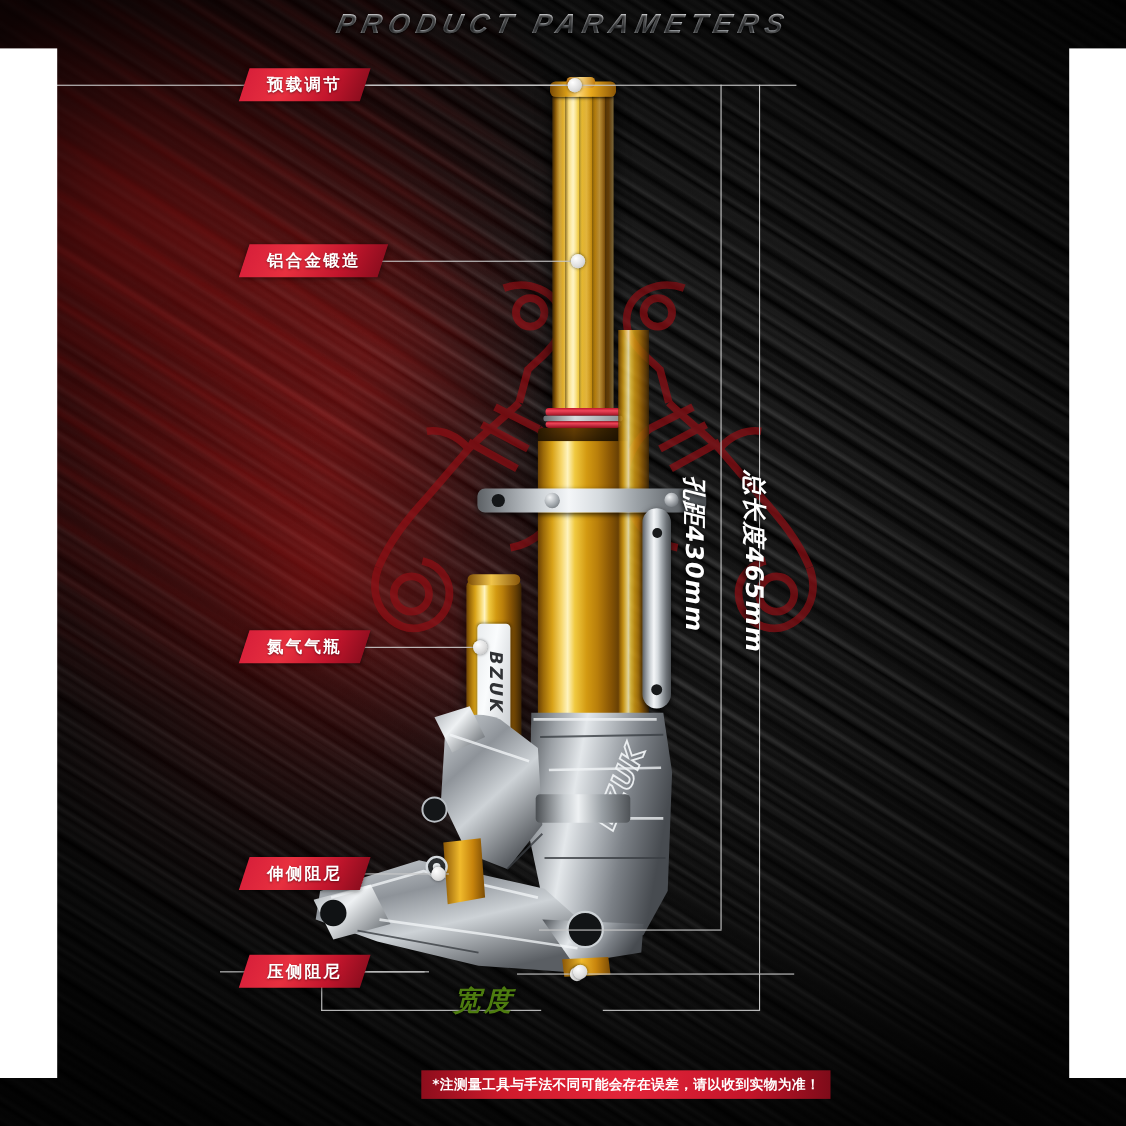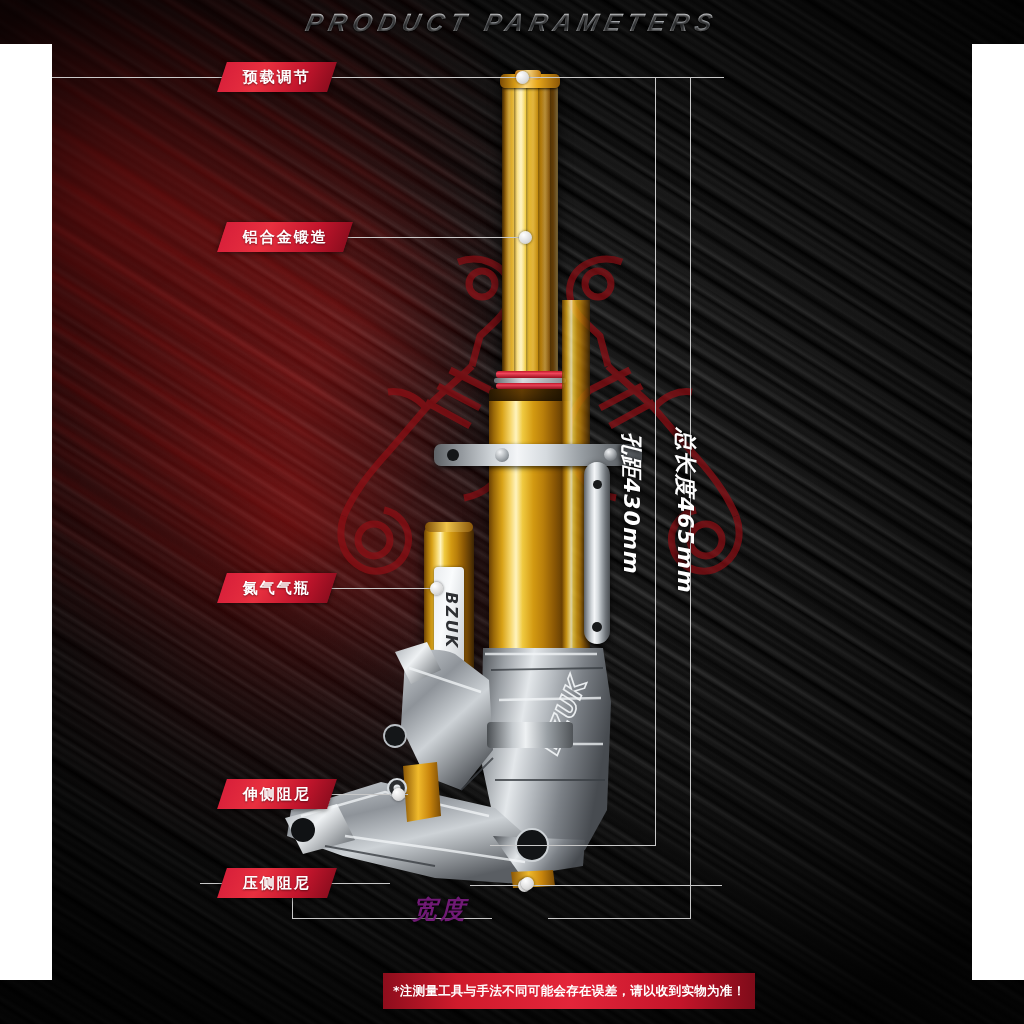--- a/index.html
+++ b/index.html
@@ -106,31 +106,31 @@
     position:absolute; z-index:30; color:#fff;
     font-size:22px; font-weight:700; font-style:italic; letter-spacing:1px;
     white-space:nowrap; transform-origin:left top;
     text-shadow:0 2px 4px rgba(0,0,0,.9);
     font-family:"DejaVu Sans","Liberation Sans",sans-serif;
   }
 
   
   #width-block { position:absolute; z-index:30; left:330px; top:893px; width:220px; text-align:center; }
   #width-block .wlabel {
-    color:#701a75; font-size:25px; font-weight:700; font-style:italic; letter-spacing:3px;
+    color:#4d7c0f; font-size:25px; font-weight:700; font-style:italic; letter-spacing:3px;
     text-shadow:0 2px 4px rgba(0,0,0,.9); font-family:"DejaVu Sans","Liberation Sans",sans-serif;
   }
   #width-block .wvalue {
     margin-top:3px; color:#fff; font-size:28px; font-weight:700; font-style:italic; letter-spacing:2px;
     text-shadow:0 2px 4px rgba(0,0,0,.9); font-family:"DejaVu Sans","Liberation Sans",sans-serif;
   }
 
   
   #disclaimer {
-    position:absolute; z-index:40; left:383px; top:973px; height:36px;
+    position:absolute; z-index:40; left:383px; top:973px; height:26px;
     display:flex; align-items:center; padding:0 10px;
     background:linear-gradient(90deg,#8d0d1c 0%,#cf1b2c 20%,#e3253a 50%,#c4152a 80%,#7e0b19 100%);
   }
   #disclaimer span {
     color:#fff; font-size:12.5px; font-weight:700; letter-spacing:.3px;
     font-family:"DejaVu Sans","Liberation Sans",sans-serif;
   }
 
   
   #product { position:absolute; left:0; top:0; width:1024px; height:1024px; z-index:12; }

